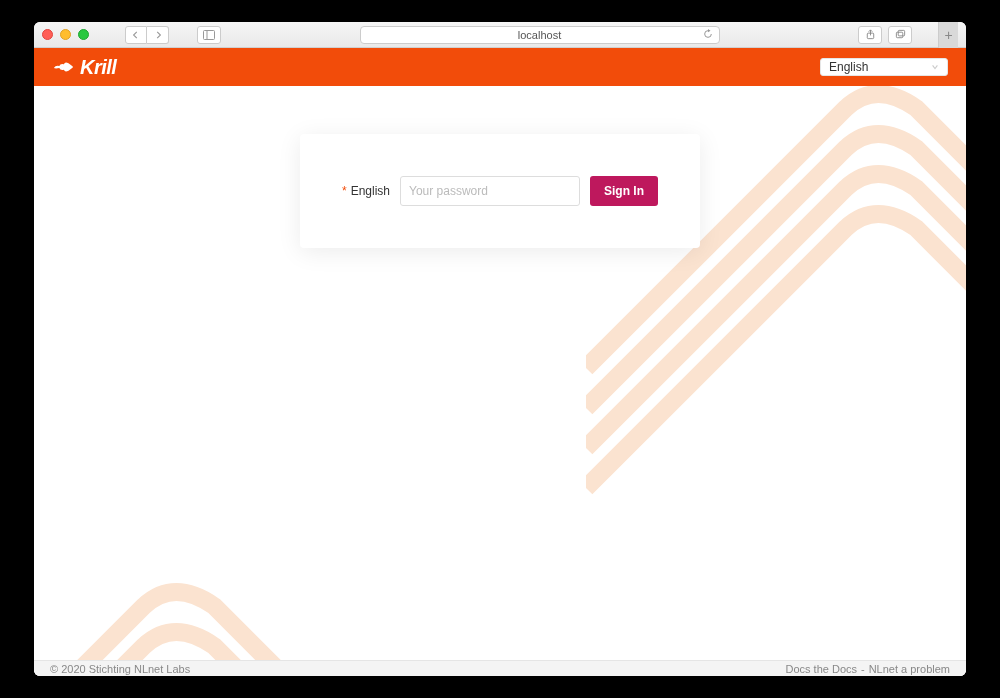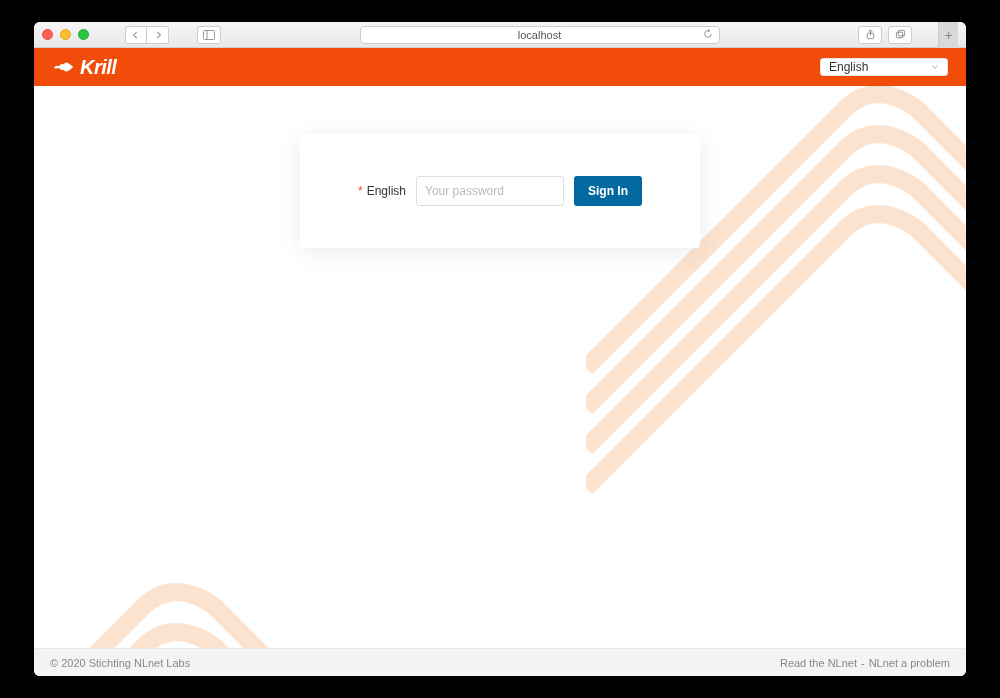--- a/index.html
+++ b/index.html
@@ -171,46 +171,46 @@
   .label {
     font-size: 12px;
     color: #333;
     display: flex;
     align-items:center;
     gap: 4px;
     white-space: nowrap;
   }
   .label .req { color: #f24c0a; }
   .input {
-    width: 148px;
+    width: 180px;
     height: 30px;
     border: 1px solid #ddd;
     border-radius: 3px;
     background:#fff;
     padding: 0 8px;
     font-size: 12px;
     color:#333;
   }
   .input::placeholder { color: #bbb; }
   .signin {
     height: 30px;
     padding: 0 14px;
-    background: #0369a1;
+    background: #be185d;
     color:#fff;
     border:none;
     border-radius: 3px;
     font-size: 12px;
     font-weight: 600;
     cursor:pointer;
     white-space:nowrap;
   }
   .footer {
     position: relative;
     z-index: 2;
-    height: 28px;
+    height: 16px;
     background: #f4f4f4;
     border-top: 1px solid #e5e5e5;
     display:flex;
     align-items:center;
     justify-content: space-between;
     padding: 0 16px;
     font-size: 11px;
     color: #888;
   }
   .footer a { color:#888; text-decoration:none; cursor:pointer; }
@@ -315,21 +315,21 @@
             <span>English</span>
           </div>
           <input class="input" type="password" placeholder="Your password" style="">
           <button class="signin">Sign In</button>
         </div>
       </div>
 
       <div class="footer">
         <span>© 2020 Stichting NLnet Labs</span>
         <span class="right">
-          <a>Read the NLnet</a>
+          <a>Docs the Docs</a>
           <span> - </span>
           <a>NLnet a problem</a>
         </span>
       </div>
 
     </div>
 
   </div>
 </div>
 

